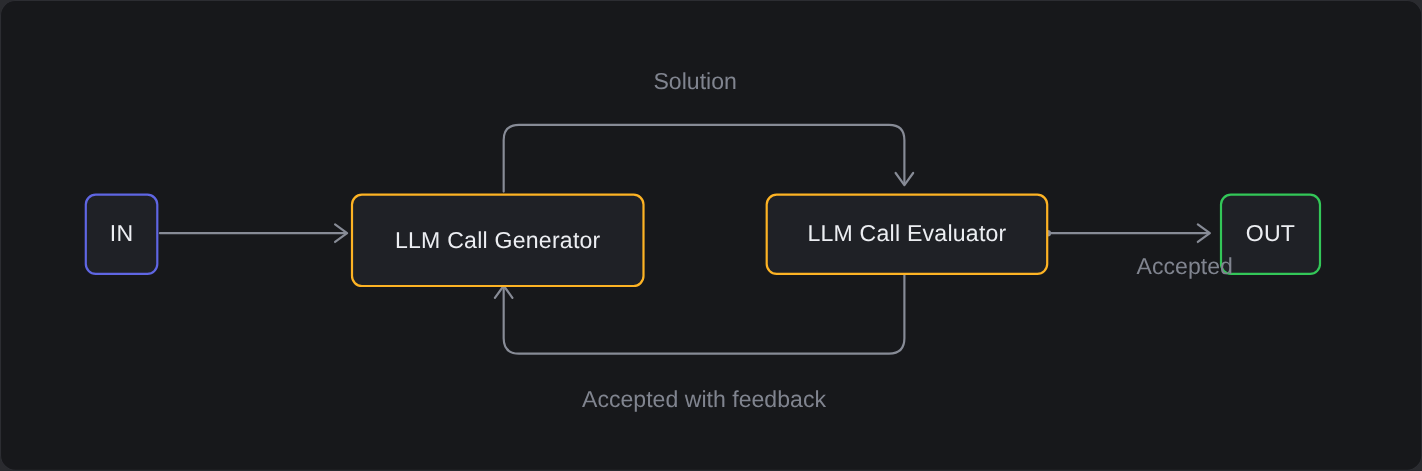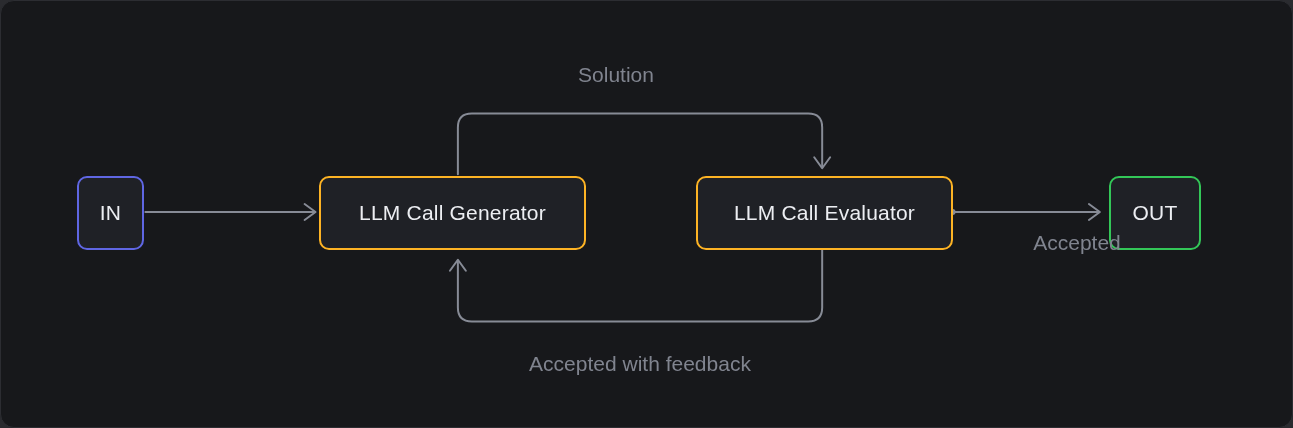--- a/index.html
+++ b/index.html
@@ -46,32 +46,32 @@
     border-radius: 10px;
     box-sizing: border-box;
     color: var(--node-text, #eceef2);
     font-size: 21px;
     font-weight: 500;
     letter-spacing: 0.2px;
     white-space: nowrap;
     text-align: center;
   }
   .node-in        { left: 76px;   top: 175px; width: 67px;  height: 74px; }
-  .node-generator { left: 318px;  top: 175px; width: 267px; height: 74px; }
+  .node-generator { left: 318px;  top: 175px; width: 267px; height: 85px; }
   .node-evaluator { left: 695px;  top: 175px; width: 257px; height: 74px; }
   .node-out       { left: 1108px; top: 175px; width: 92px;  height: 74px; }
   .edge-label {
     position: absolute;
     transform: translateX(-50%);
     color: var(--edge-label-text, #80848f);
     font-size: 21px;
     font-weight: 400;
     white-space: nowrap;
   }
-  .label-solution { left: 615px;  top: 62px;  }
+  .label-solution { left: 631px;  top: 62px;  }
   .label-accepted { left: 1076px; top: 230px; }
   .label-rejected { left: 639px;  top: 351px; }
 </style>
 </head>
 <body>
 
 <div class="canvas">
 
   <svg class="edges-svg" viewBox="0 0 1293 428" xmlns="http://www.w3.org/2000/svg" aria-hidden="true">
 

